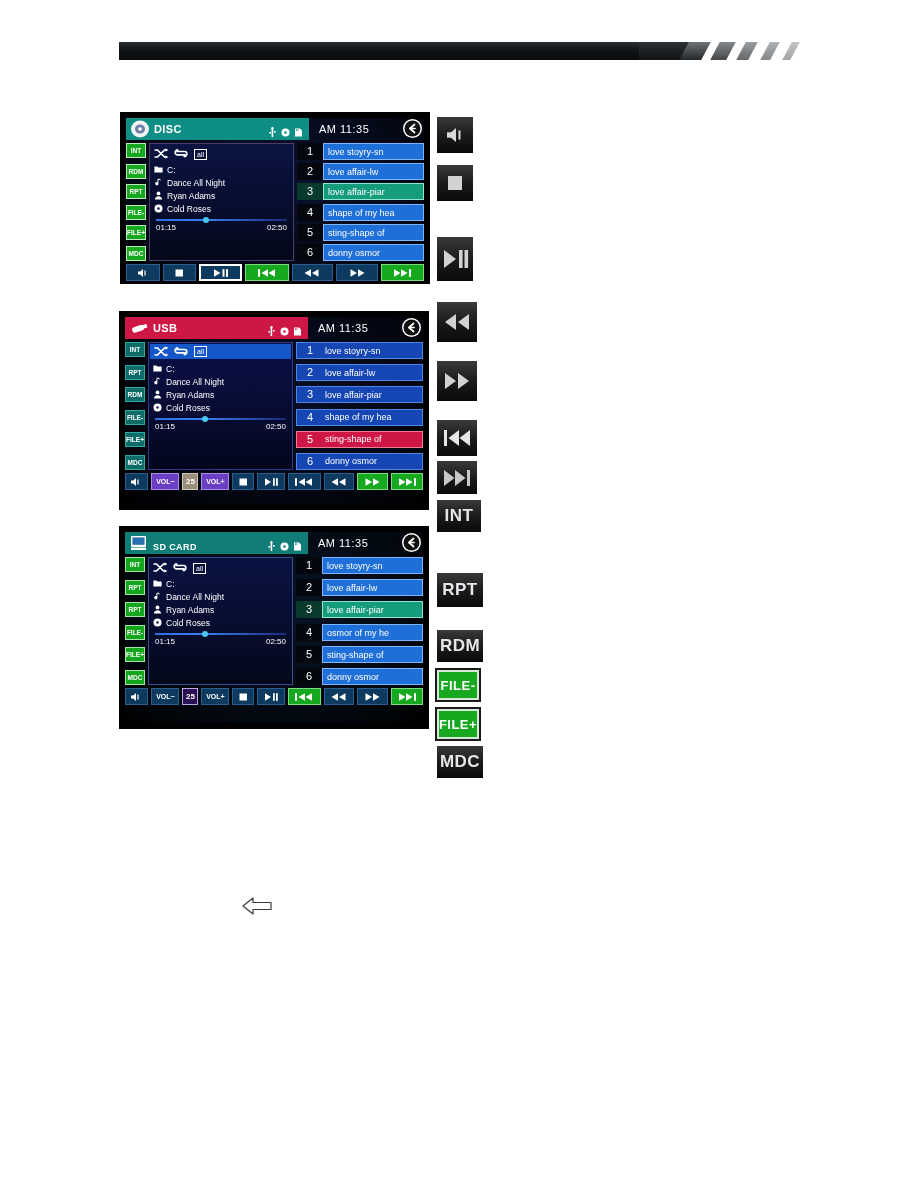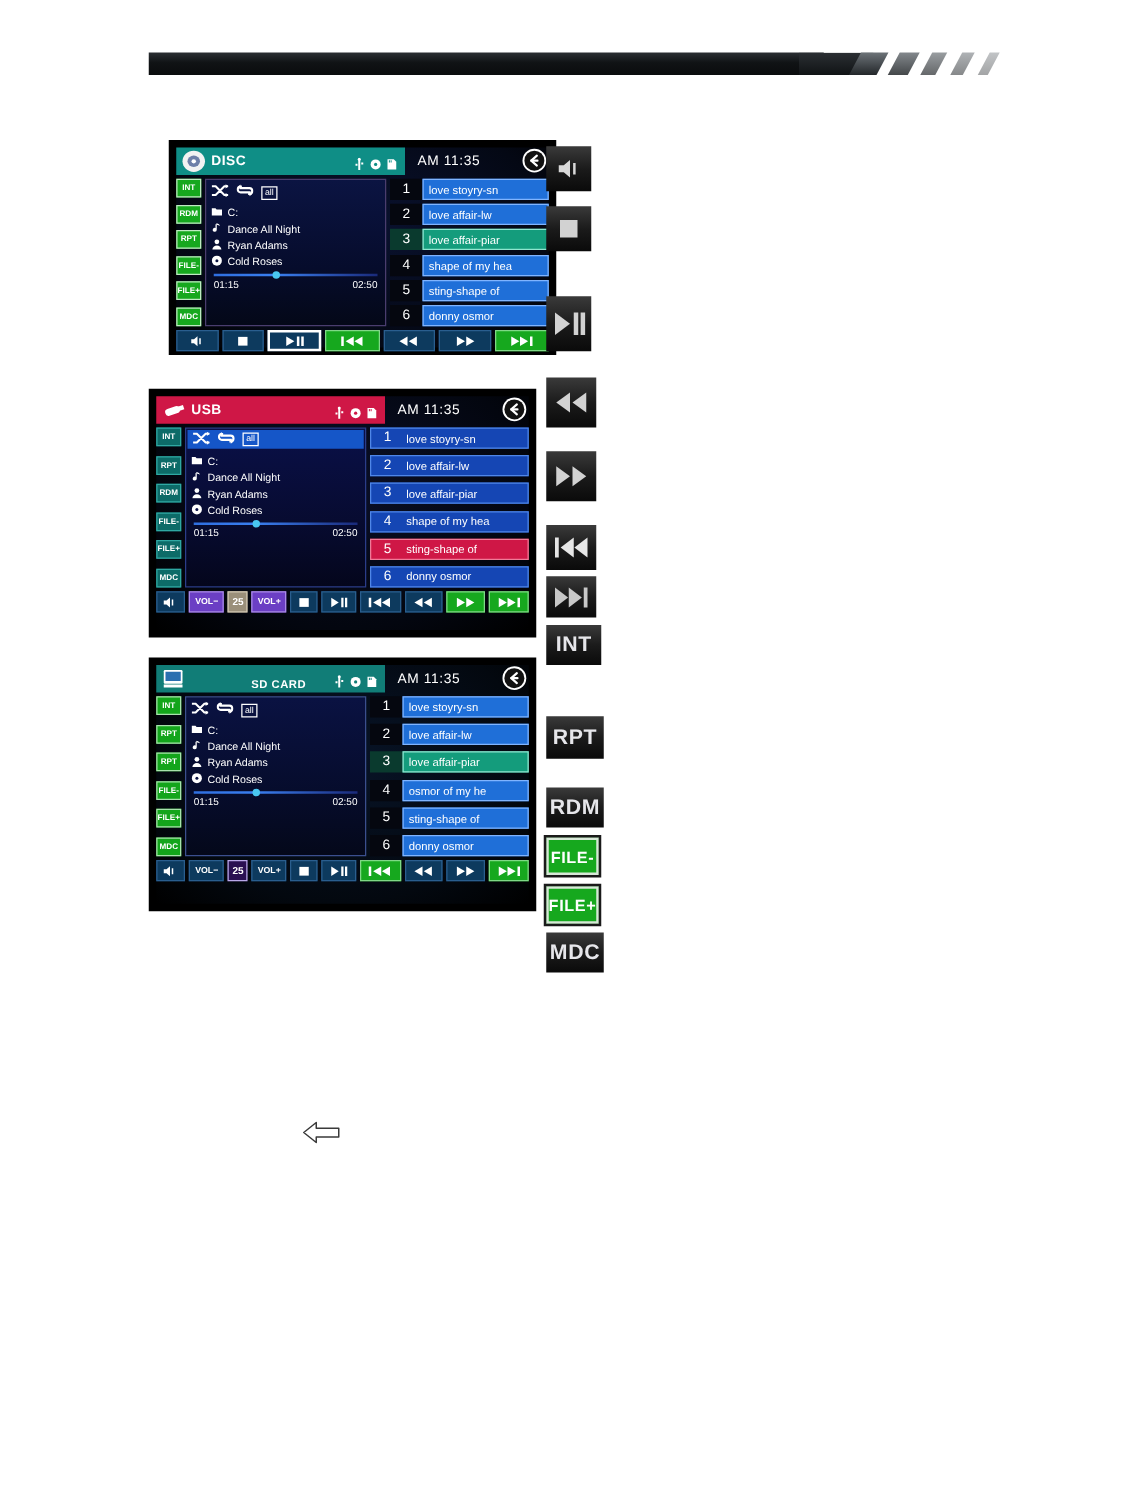--- a/index.html
+++ b/index.html
@@ -54,21 +54,21 @@
     background: #000000;
     padding: 6px;
     box-sizing: border-box;
   }
   .screen-inner {
     width: 100%;
     height: 100%;
     position: relative;
   }
 
-  #screen-disc  { left: 135px; top: 112px; width: 310px; height: 172px; }
+  #screen-disc  { left: 120px; top: 112px; width: 310px; height: 172px; }
   #screen-usb   { left: 119px; top: 311px; width: 310px; height: 199px; }
   #screen-sd    { left: 119px; top: 526px; width: 310px; height: 203px; }
 
   #screen-disc .screen-inner { background: radial-gradient(ellipse at 50% 40%, #0a1230 0%, #040814 70%, #000000 100%); }
   #screen-usb  .screen-inner { background: radial-gradient(ellipse at 50% 40%, #0a0f28 0%, #03060f 70%, #000000 100%); }
   #screen-sd   .screen-inner { background: radial-gradient(ellipse at 50% 40%, #081428 0%, #03080f 70%, #000000 100%); }
 
   
   .scr-header {
     display: flex;
@@ -90,21 +90,21 @@
 
   .src-icon { width: 20px; height: 18px; flex: 0 0 20px; margin-right: 4px; position: relative; }
   .src-label {
     color: #ffffff;
     font-size: 11px;
     font-weight: bold;
     letter-spacing: .4px;
     flex: 1 1 auto;
     white-space: nowrap;
   }
-  .chip-sd .src-label { font-size: 9px; align-self: flex-end; margin-bottom: 2px; margin-left: 48px; }
+  .chip-sd .src-label { font-size: 9px; align-self: flex-end; margin-bottom: 2px; }
   .status-icons { display: flex; align-items: center; gap: 4px; margin-right: 2px; }
   .st-ico { width: 9px; height: 11px; position: relative; }
 
   .clock {
     color: #ffffff;
     font-size: 11px;
     margin-left: 10px;
     white-space: nowrap;
     letter-spacing: .5px;
   }

